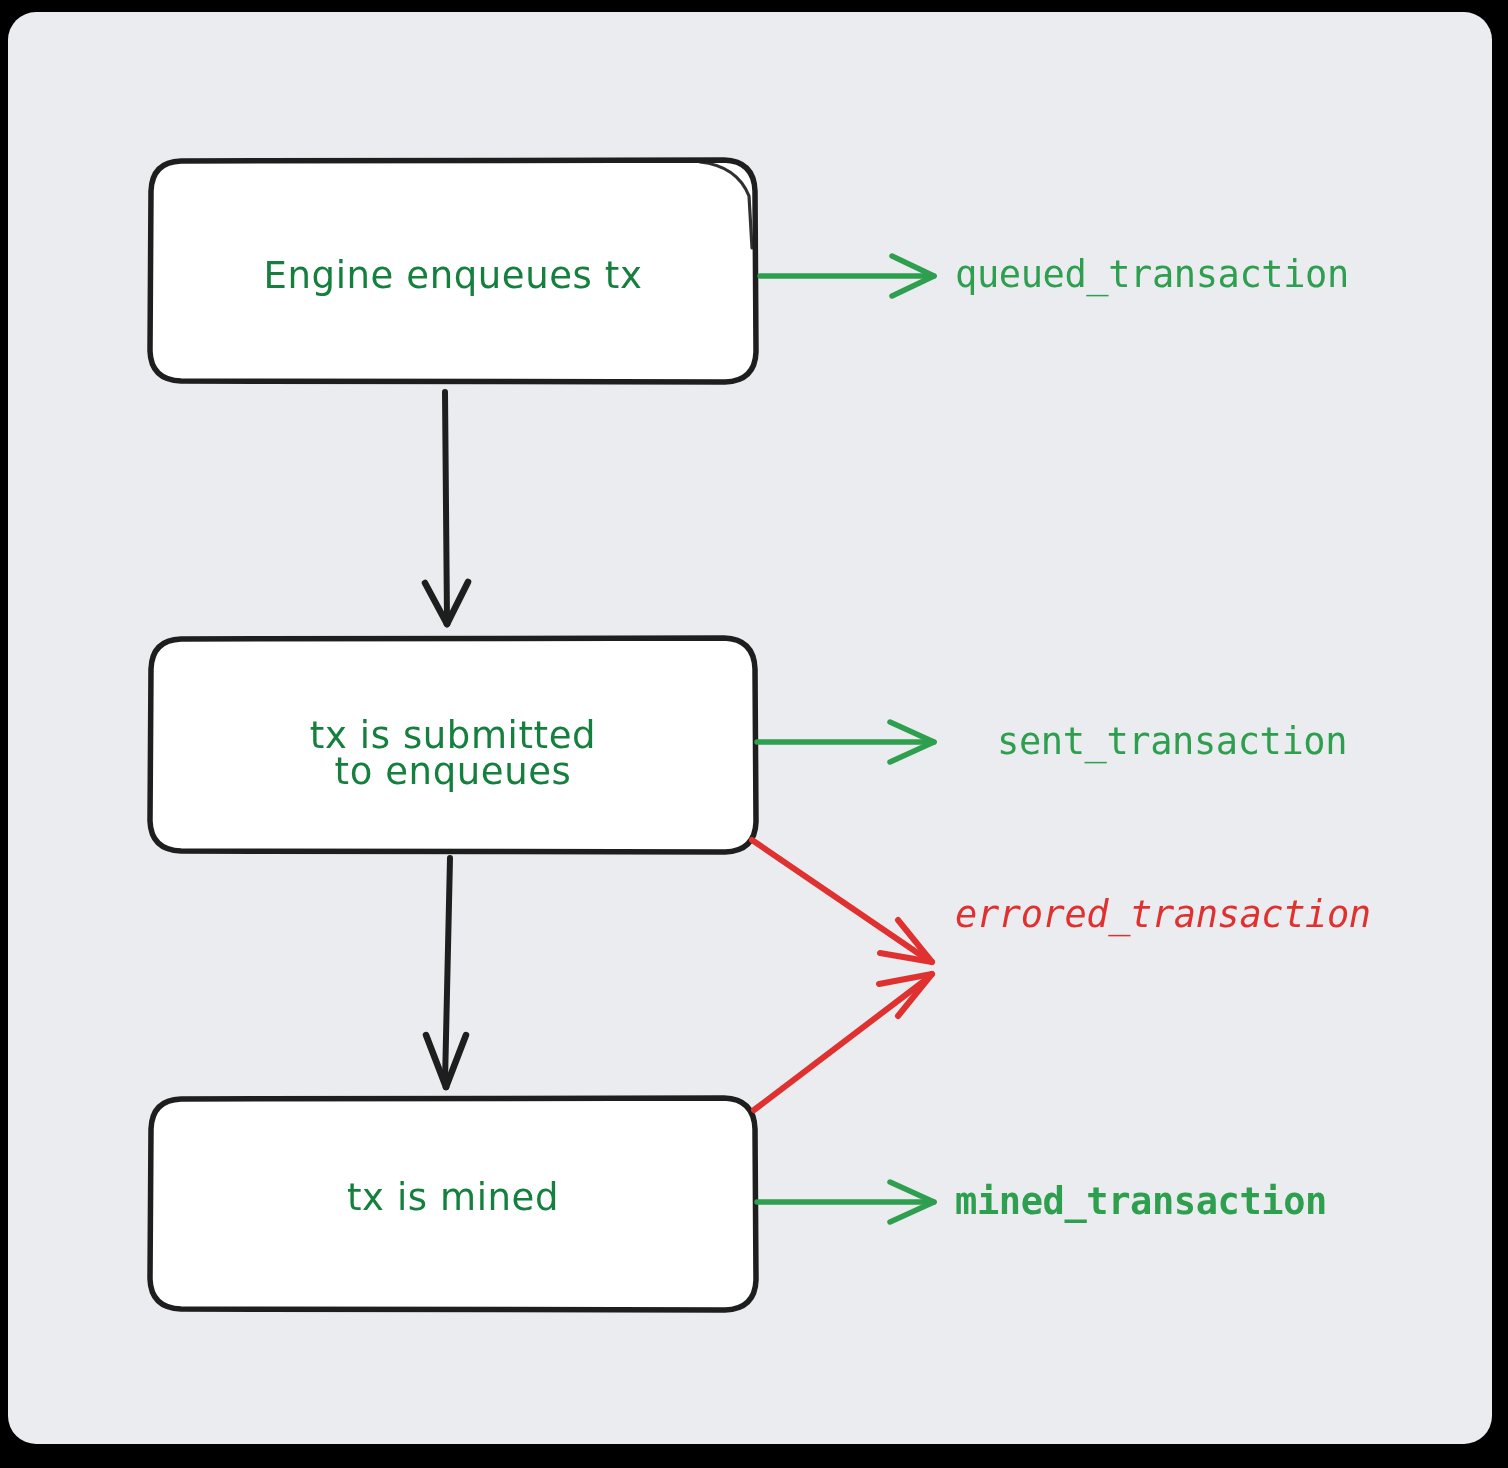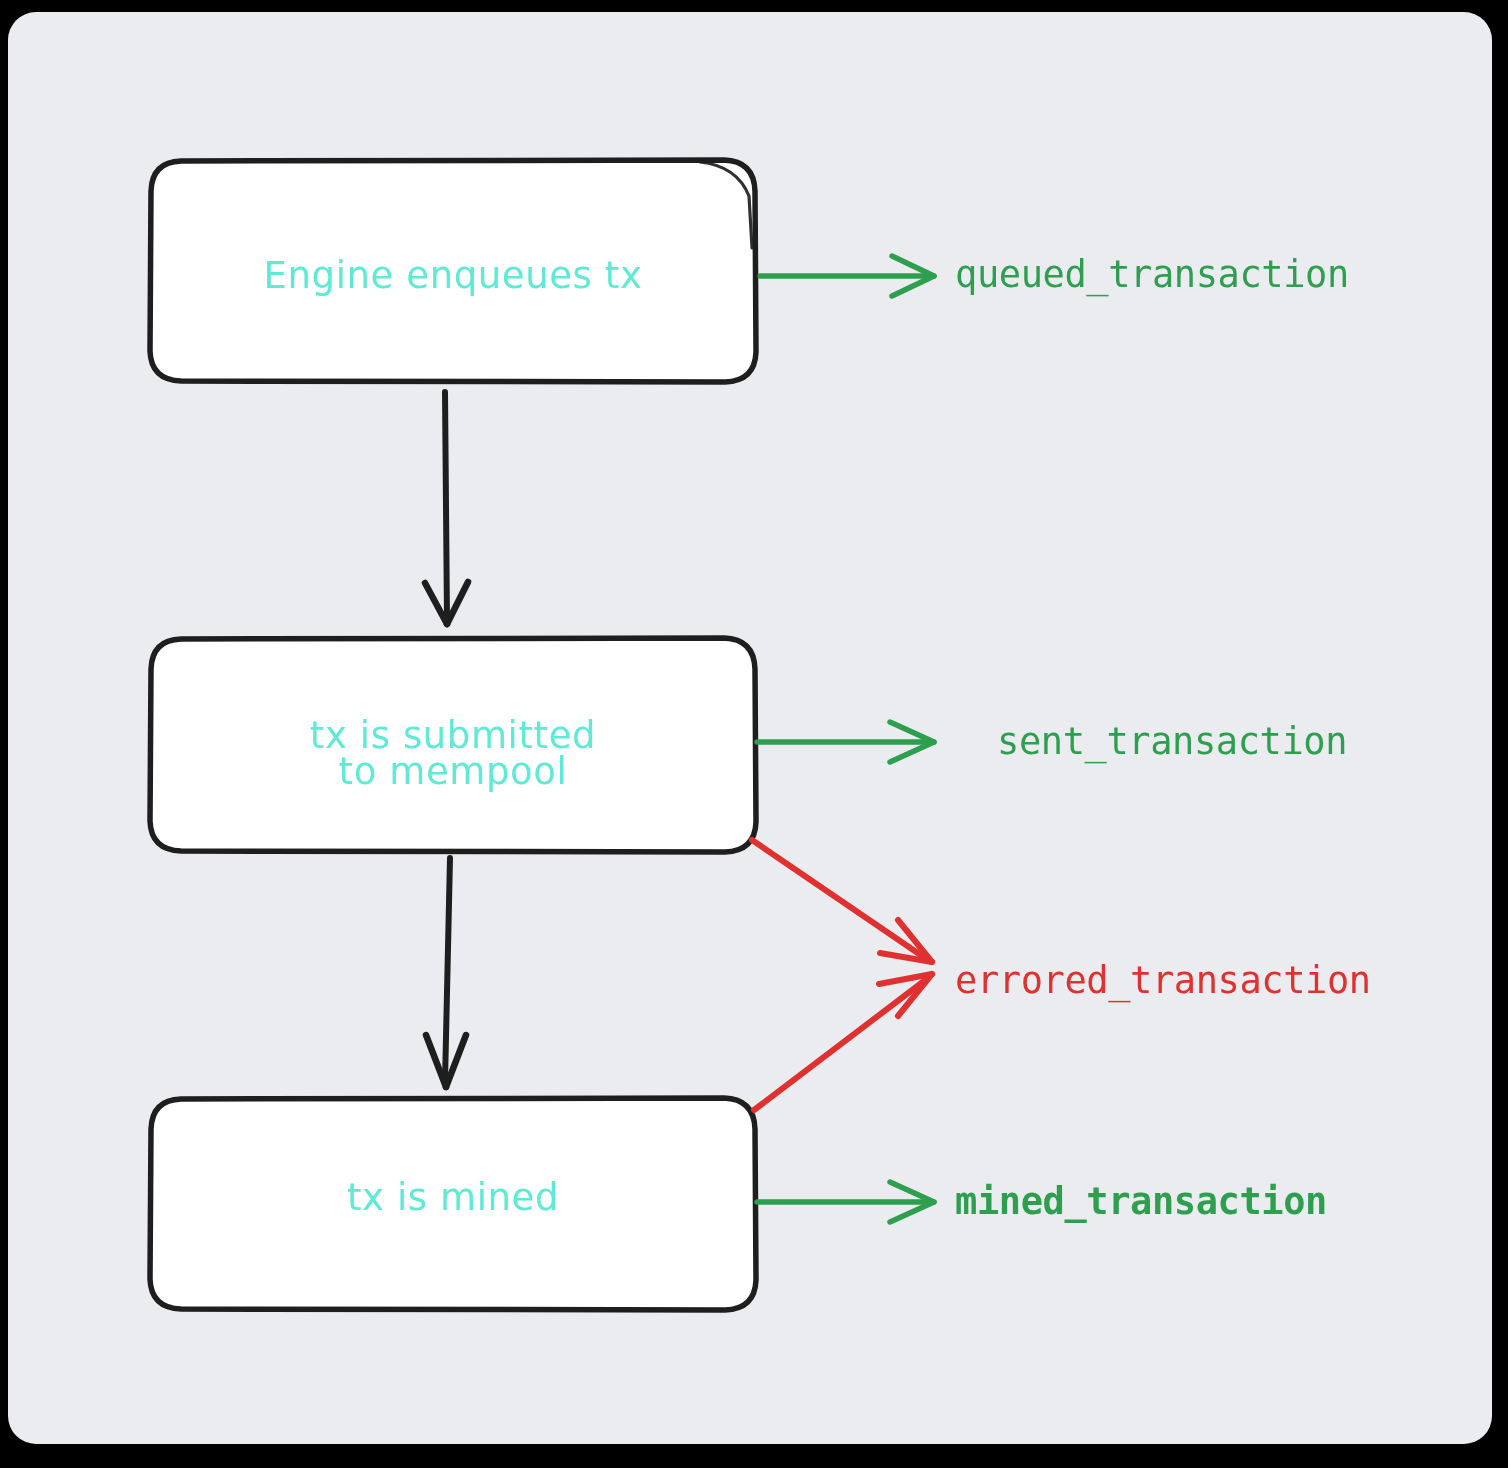--- a/index.html
+++ b/index.html
@@ -26,21 +26,21 @@
     position: absolute;
     left: 0;
     top: 0;
     width: 1508px;
     height: 1468px;
   }
   .node-label {
     position: absolute;
     font-family: "DejaVu Sans", sans-serif;
     font-size: 37px;
-    color: #5eead4;
+    color: #15803d;
     text-align: center;
     line-height: 1.28;
     letter-spacing: 0.6px;
     white-space: pre;
     pointer-events: none;
   }
   .event-label {
     position: absolute;
     font-family: "DejaVu Sans Mono", monospace;
     font-size: 37px;
@@ -109,23 +109,23 @@
   <g>
     <path d="M757,1202 L930,1202" fill="none" stroke="#2e9e4f" stroke-width="5.5" stroke-linecap="round"></path>
     <path d="M890,1182 L934,1202" fill="none" stroke="#2e9e4f" stroke-width="5.5" stroke-linecap="round"></path>
     <path d="M890,1222 L934,1202" fill="none" stroke="#2e9e4f" stroke-width="5.5" stroke-linecap="round"></path>
   </g>
 </svg>
 
 <div class="node-label" style="left:150px; top:252px; width:606px;">Engine enqueues tx</div>
 
 <div class="node-label" style="left:150px; top:712px; width:606px;">tx is submitted</div>
-<div class="node-label" style="left:150px; top:748px; width:606px;">to mempool</div>
+<div class="node-label" style="left:150px; top:748px; width:606px;">to enqueues</div>
 
 <div class="node-label" style="left:150px; top:1174px; width:606px;">tx is mined</div>
 
 <div class="event-label evt-green" style="left:955px; top:253px;">queued_transaction</div>
 
 <div class="event-label evt-green" style="left:997px; top:720px;">sent_transaction</div>
 
-<div class="event-label evt-red" style="left:955px; top:959px;">errored_transaction</div>
+<div class="event-label evt-red" style="left:955px; top:893px;font-style:italic;">errored_transaction</div>
 
 <div class="event-label evt-green" style="left:955px; top:1180px;font-weight:bold;">mined_transaction</div>
 
 </body></html>

